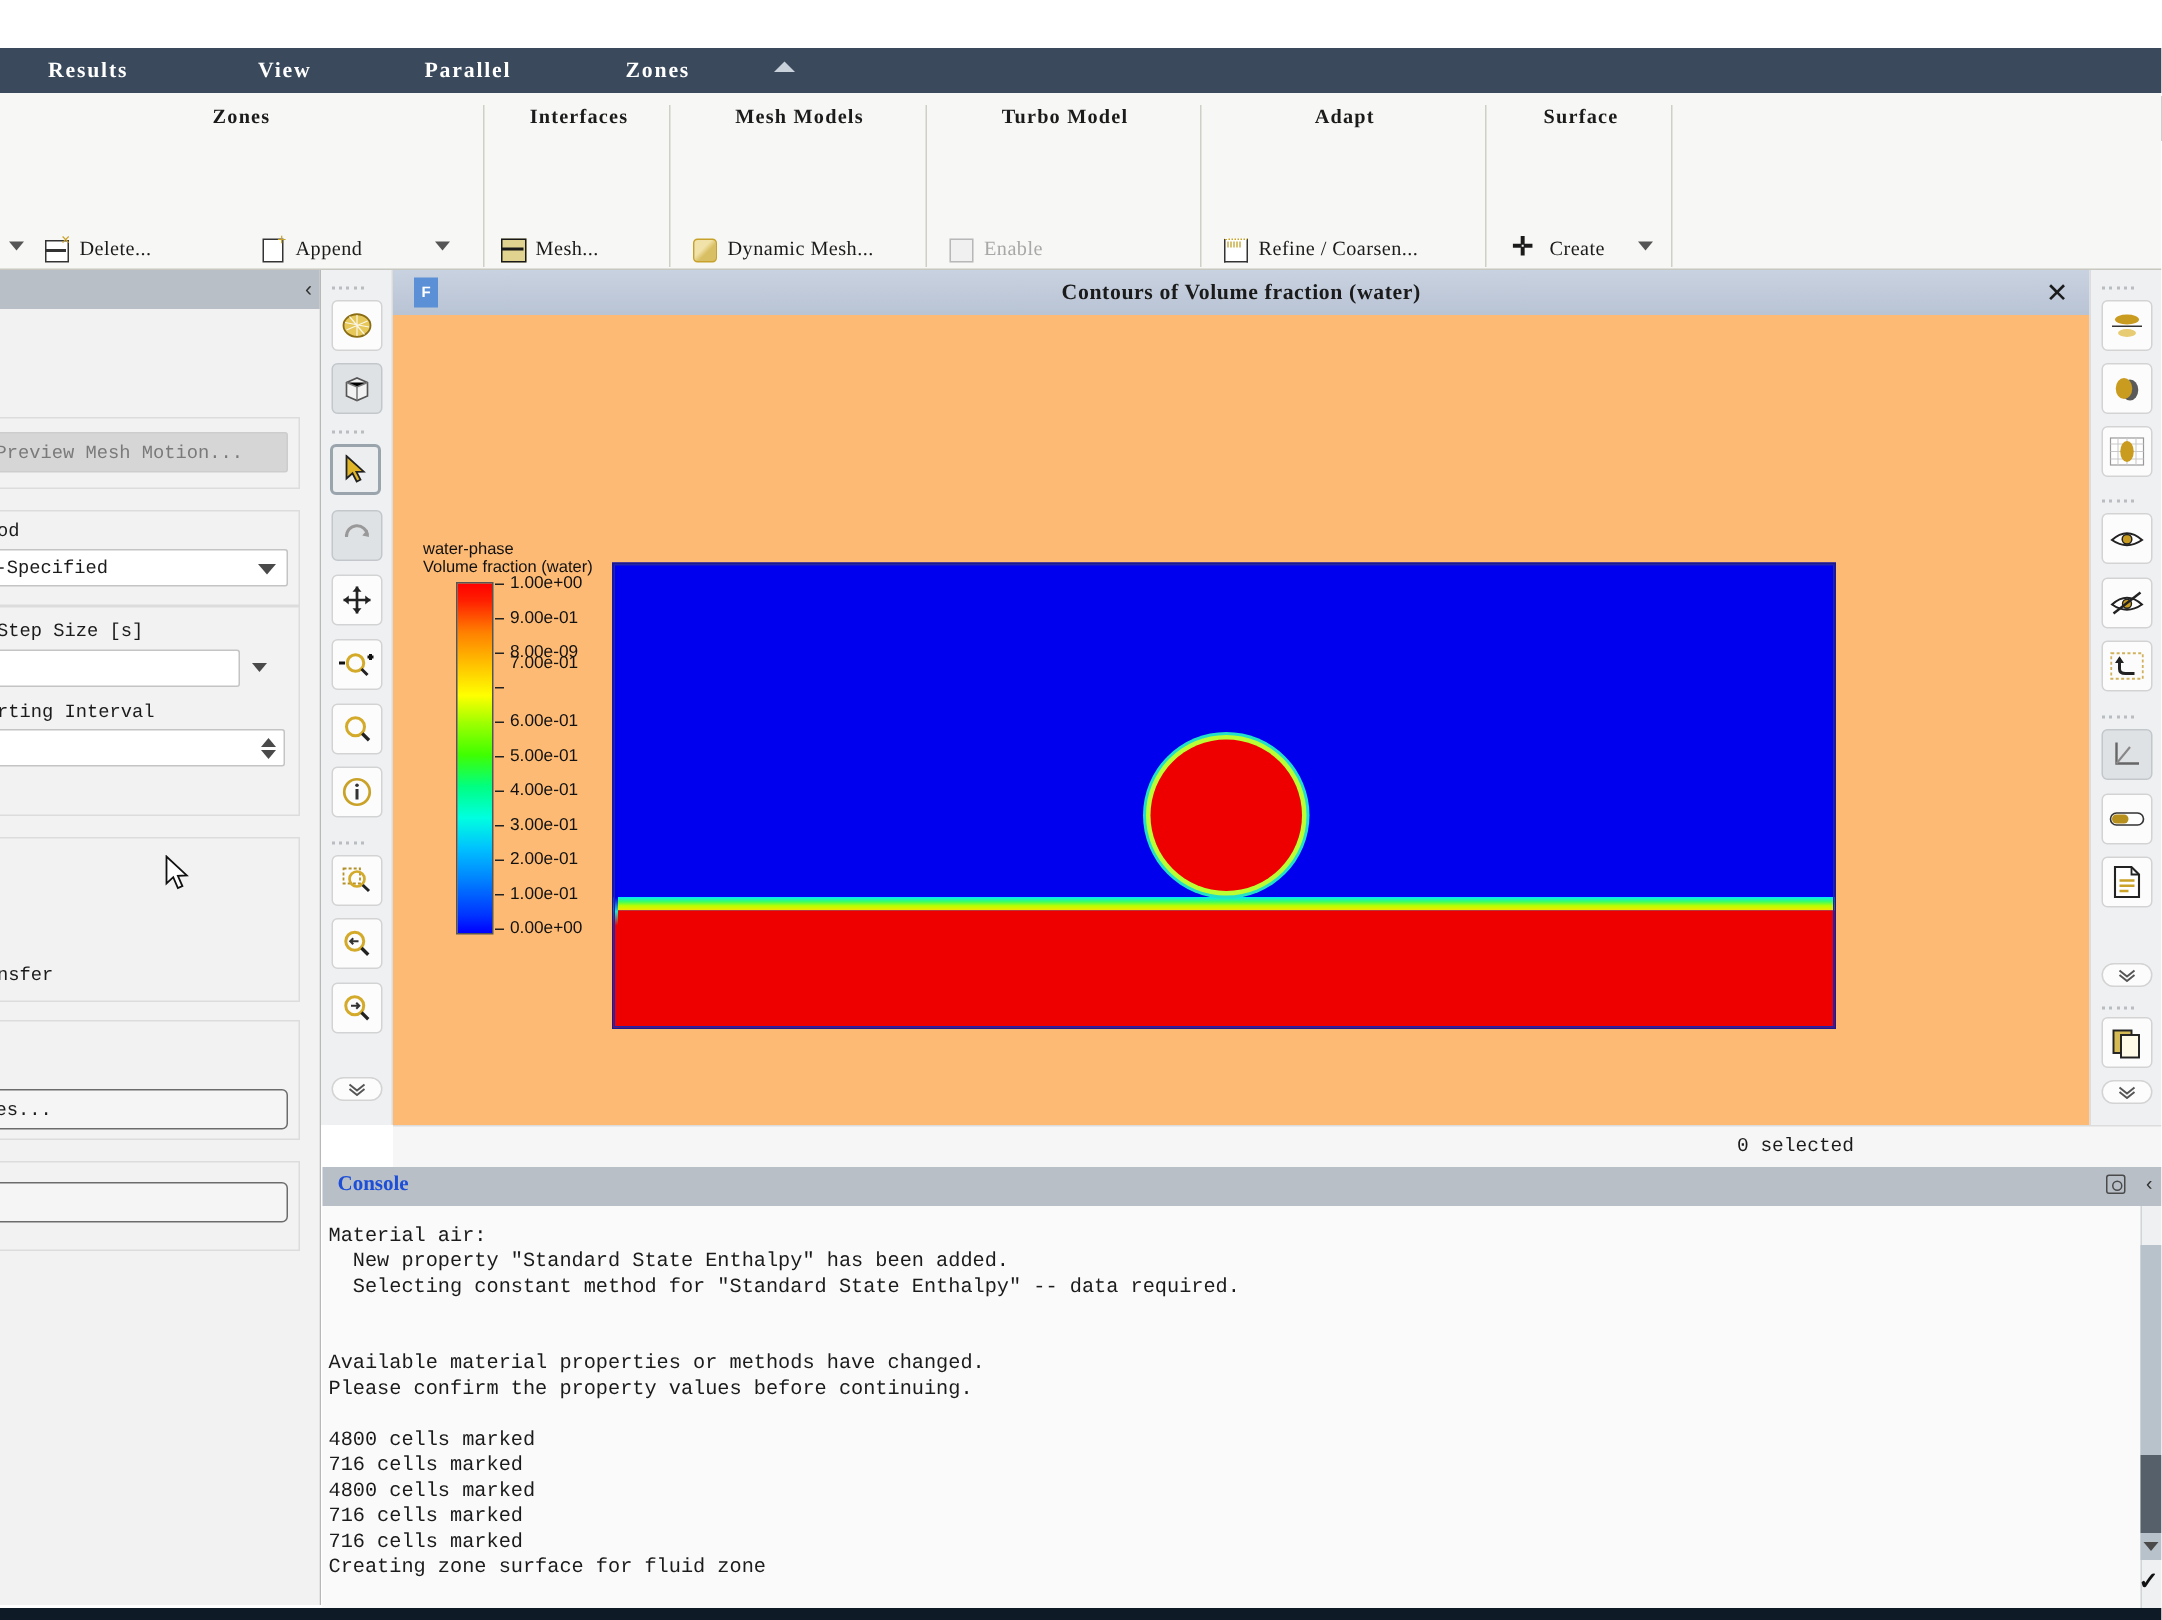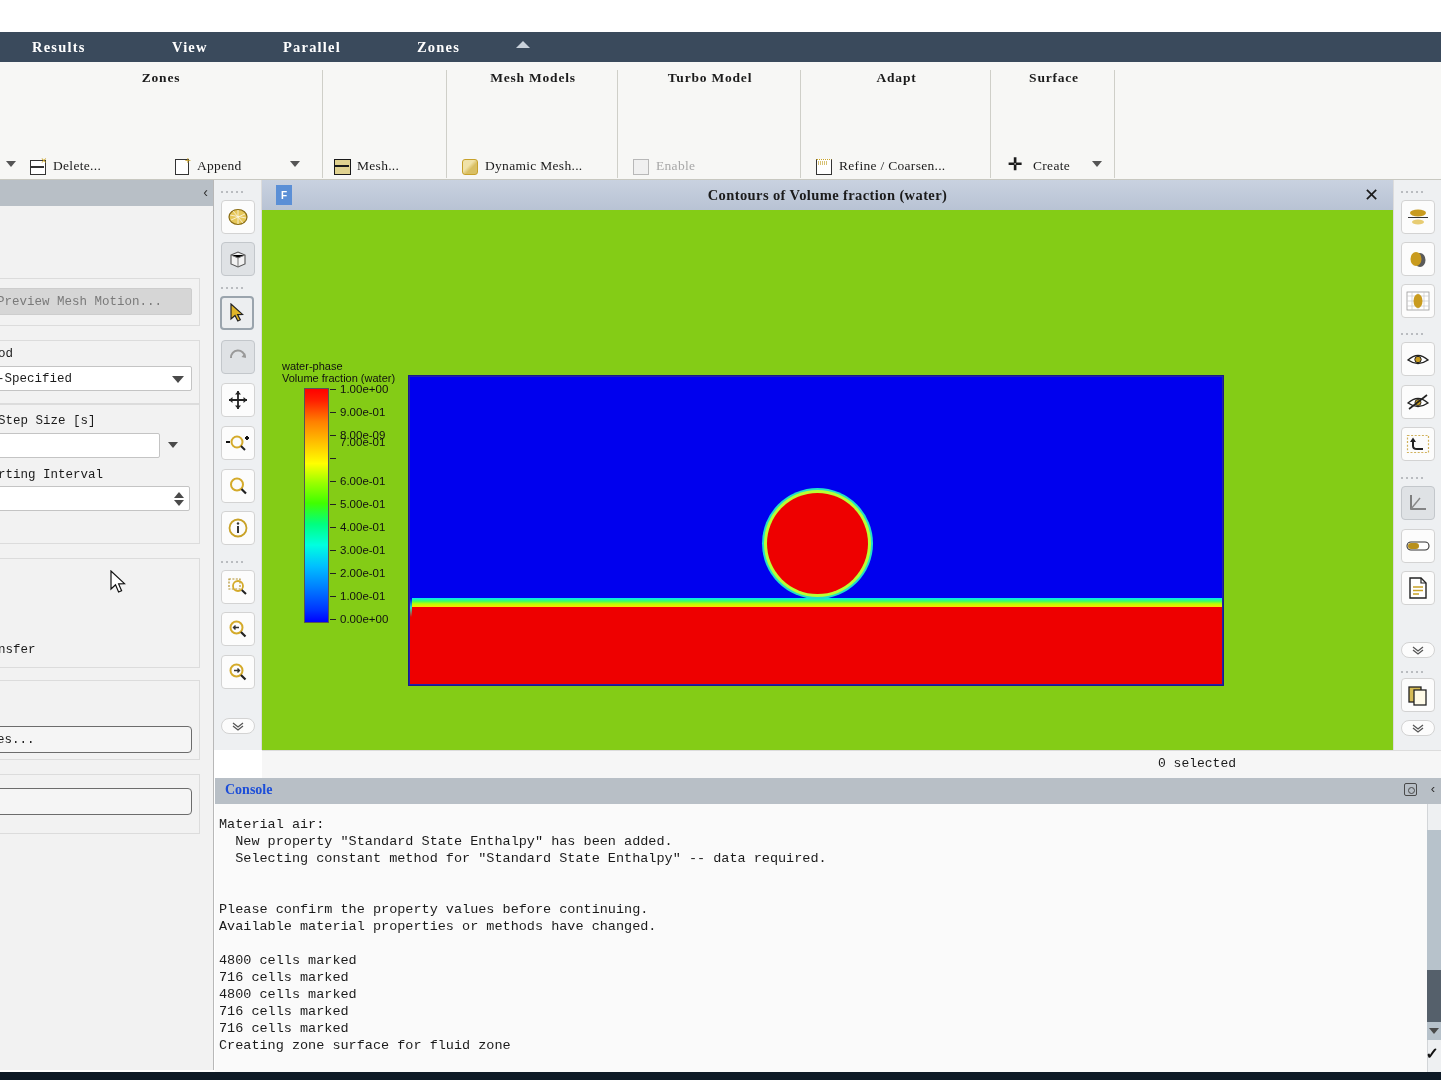--- a/index.html
+++ b/index.html
@@ -309,21 +309,21 @@
     line-height:30px; text-align:center;
     font-family:"Liberation Serif", serif; font-size:14.5px;
     font-weight:bold; color:#1b1b1b; letter-spacing:0.4px;
   }
   .gv-close {
     position:absolute; right:14px; top:4px; font-size:18px; color:#1b1b1b;
     cursor:pointer; line-height:22px;
   }
   .gv-canvas {
     position:absolute; left:0; top:30px; width:1131px; height:676px;
-    background:#84cc16;
+    background:#fdba74;
   }
   .legend { position:absolute; left:20px; top:150px; width:130px; }
   .legend-t1, .legend-t2 {
     font-family:"Liberation Sans", sans-serif; font-size:11px; color:#111;
     white-space:nowrap;
   }
   .legend-bar {
     position:absolute; left:22px; top:28px; width:25px; height:235px;
     border:1px solid #555;
     background: linear-gradient(to top,
@@ -528,20 +528,23 @@
       <span class="ico ico-grid"></span>
       <span class="lbl">Replace Mesh...</span>
     </div>
     <div class="rib-item" style="left:172px;top:154px;">
       <span class="ico ico-page"></span>
       <span class="lbl">Replace Zone...</span>
     </div>
 
     <div class="rib-sep" style="left:322px;top:8px;height:108px;"></div>
 
+    <div class="rib-group" style="left:326px;width:120px;">
+      <div class="rib-group-title">Interfaces</div>
+    </div>
     <div class="rib-item" style="left:332px;top:92px;">
       <span class="ico ico-mesh"></span>
       <span class="lbl">Mesh...</span>
     </div>
     <div class="rib-item disabled" style="left:332px;top:123px;">
       <span class="ico ico-overset"></span>
       <span class="lbl">Overset...</span>
     </div>
 
     <div class="rib-sep" style="left:446px;top:8px;height:108px;"></div>
@@ -904,22 +907,22 @@
     <div class="alert-info">
       <span class="circ">!</span>
     </div>
 
     <div class="console-body">
       <div class="console-line">Material air:</div>
       <div class="console-line">  New property "Standard State Enthalpy" has been added.</div>
       <div class="console-line">  Selecting constant method for "Standard State Enthalpy" -- data required.</div>
       <div class="console-line">&nbsp;</div>
       <div class="console-line">&nbsp;</div>
+      <div class="console-line">Available material properties or methods have changed.</div>
       <div class="console-line">Please confirm the property values before continuing.</div>
-      <div class="console-line">Available material properties or methods have changed.</div>
       <div class="console-line">&nbsp;</div>
       <div class="console-line">4800 cells marked</div>
       <div class="console-line">716 cells marked</div>
       <div class="console-line">4800 cells marked</div>
       <div class="console-line">716 cells marked</div>
       <div class="console-line">716 cells marked</div>
       <div class="console-line">Creating zone surface for fluid zone</div>
     </div>
 
     <div class="cscroll-track">

